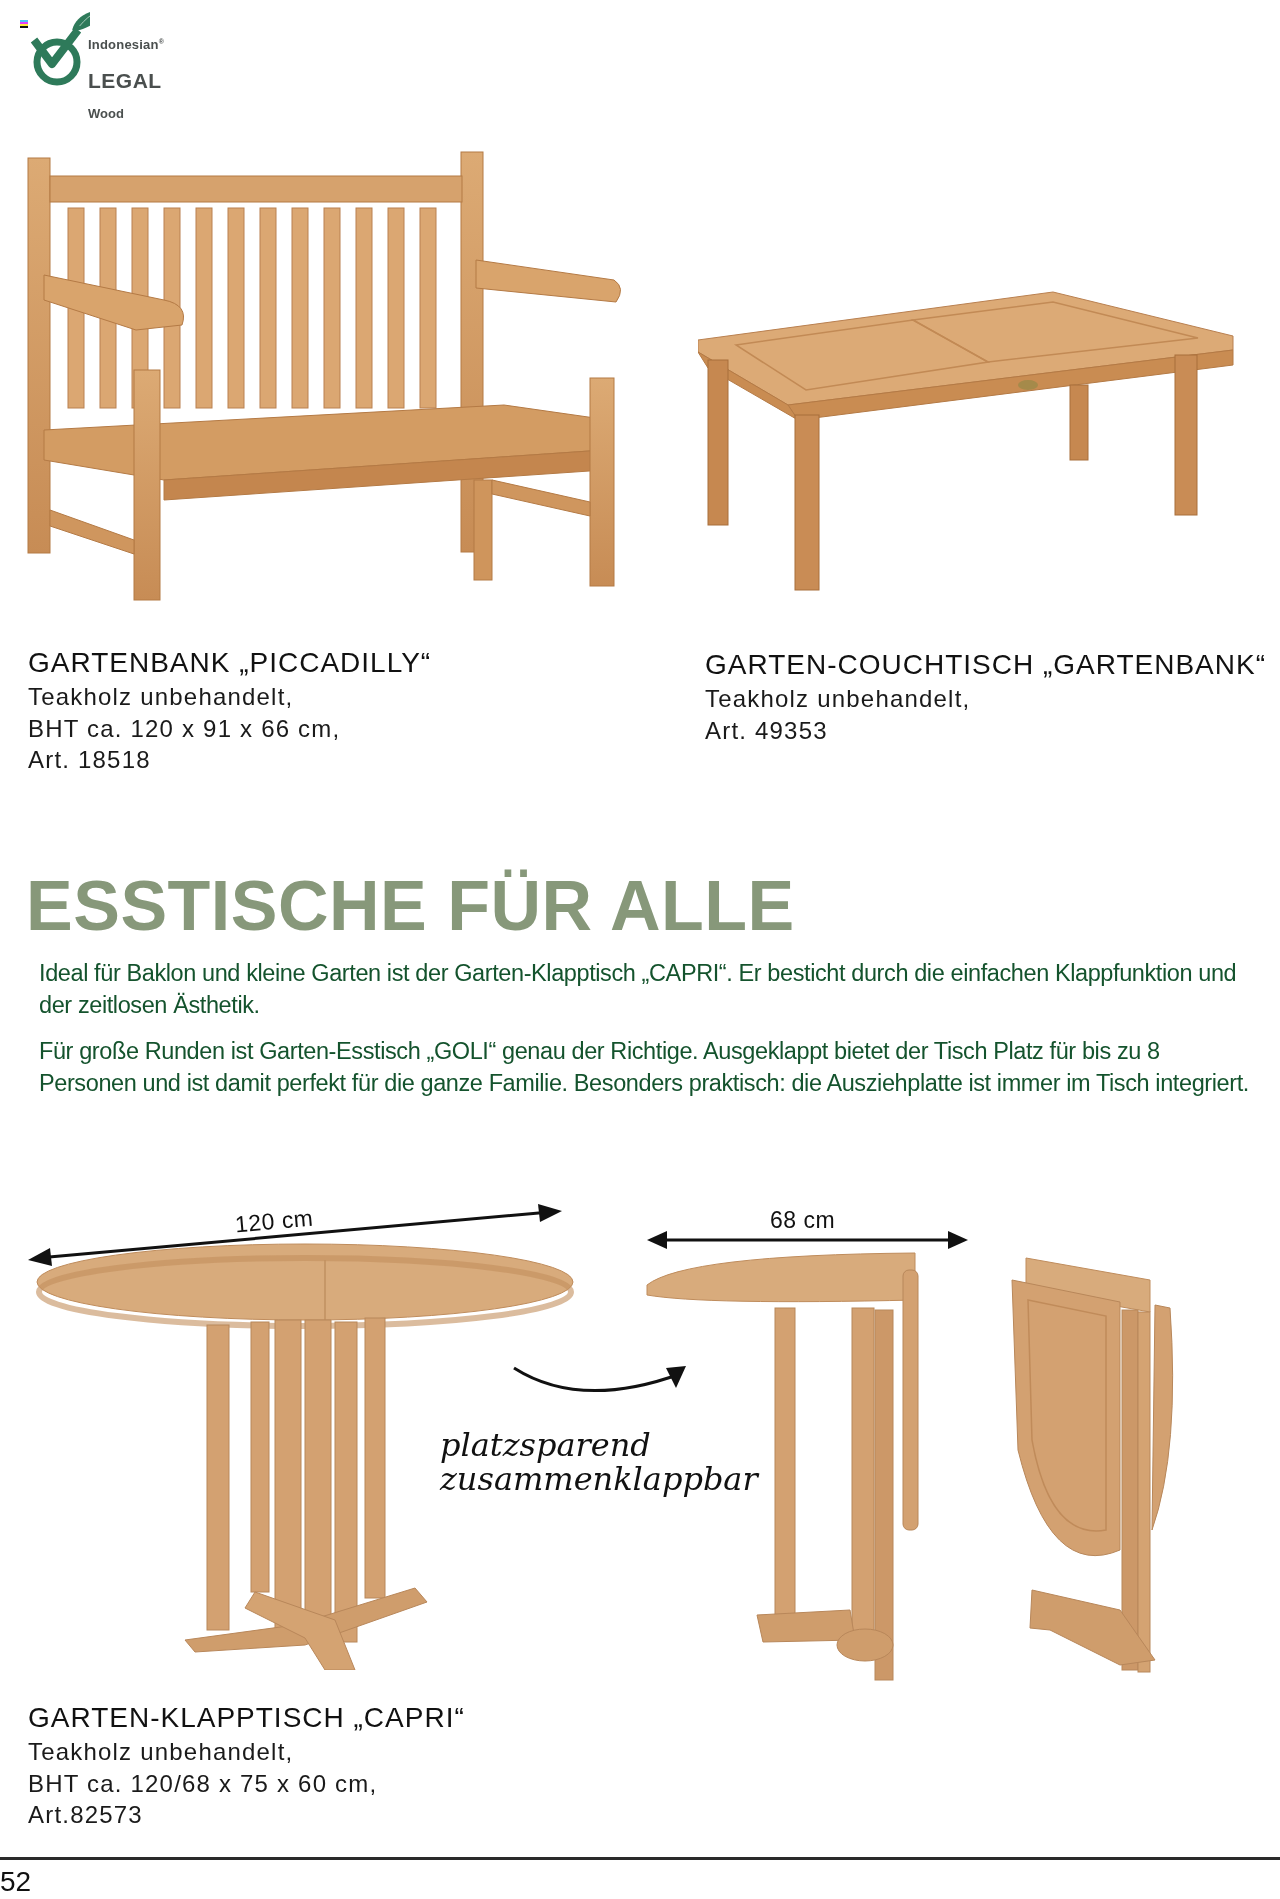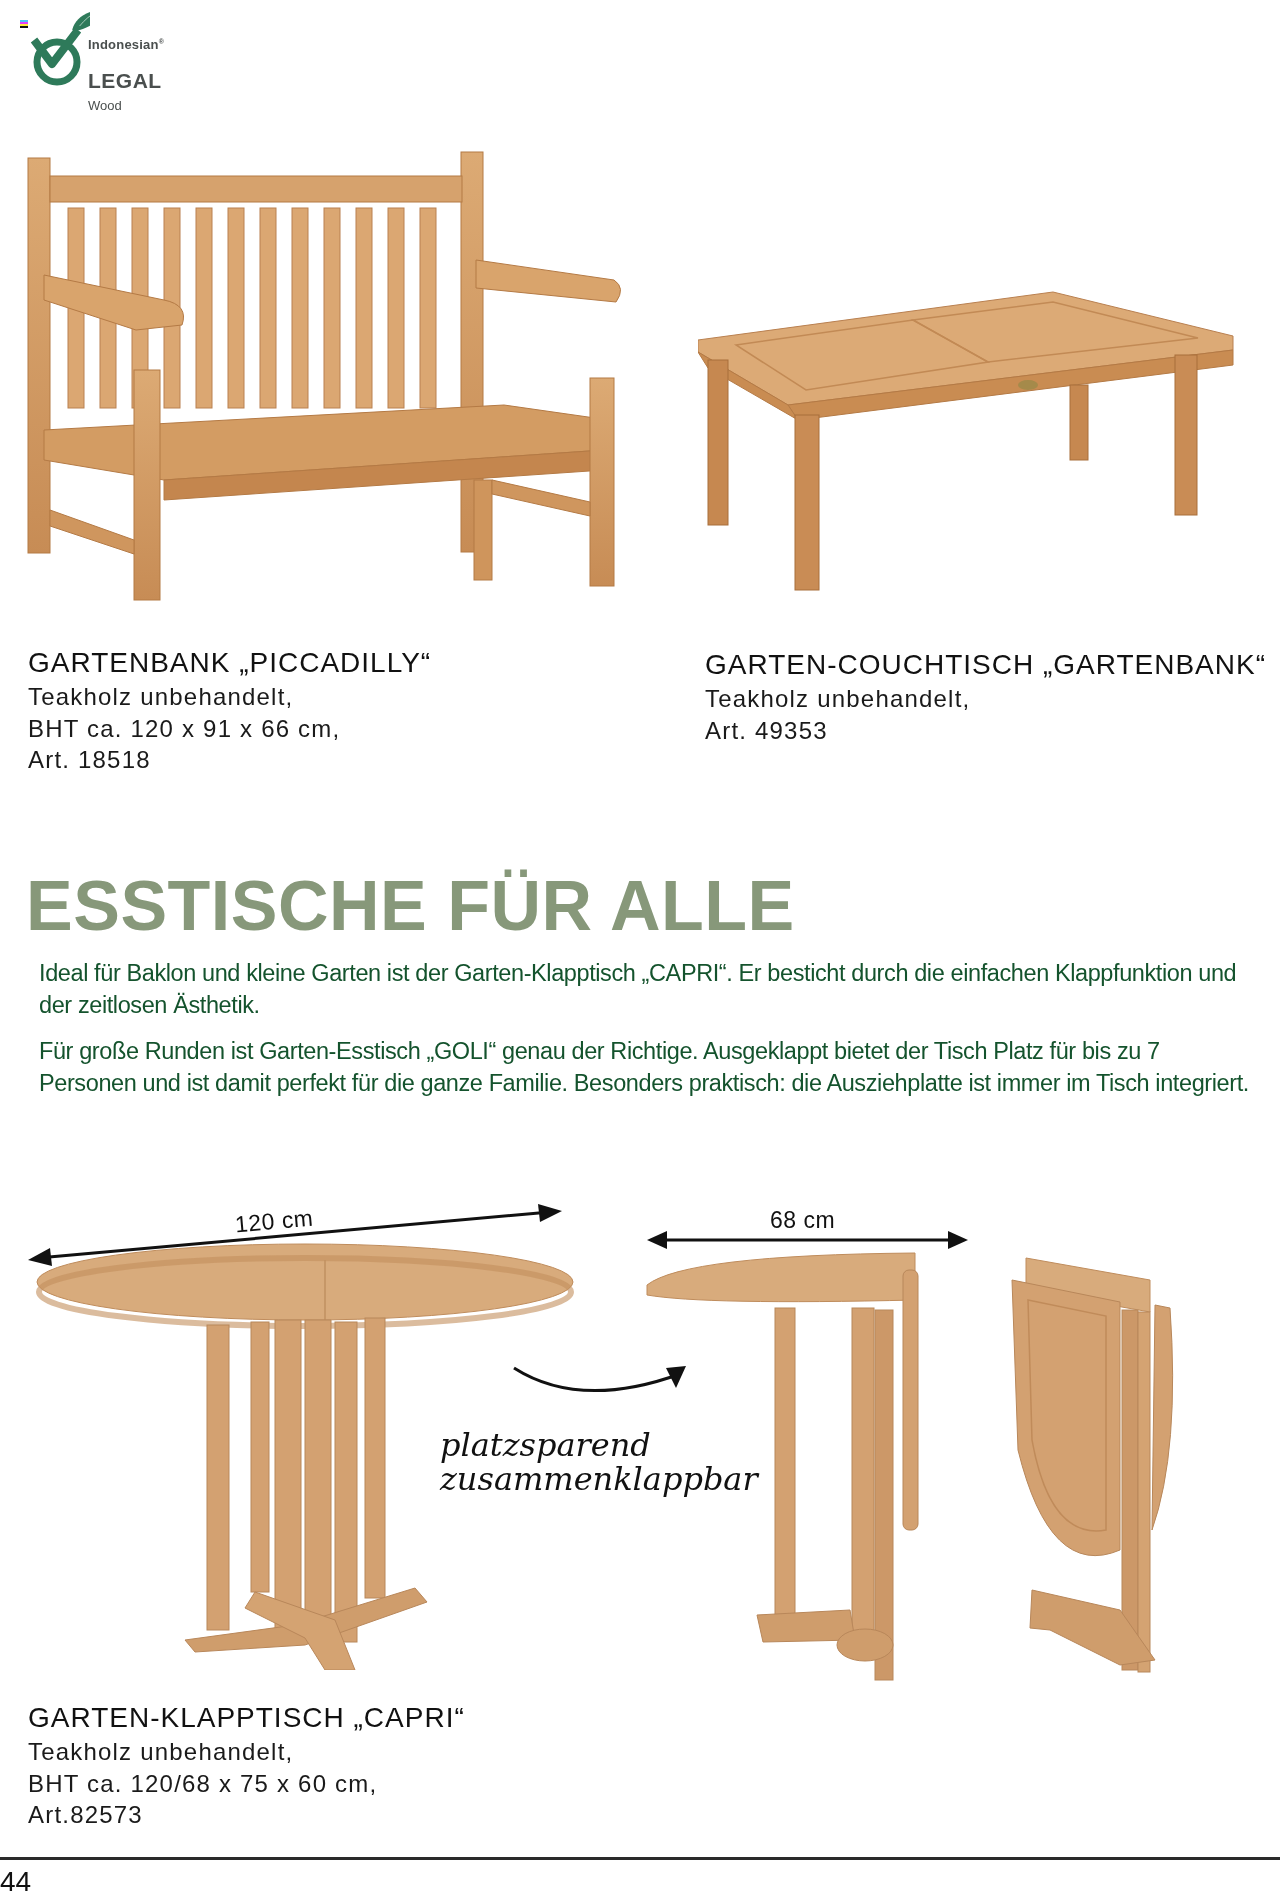--- a/index.html
+++ b/index.html
@@ -10,21 +10,21 @@
 
   
   .swatch { left: 20px; top: 20px; width: 8px; }
   .swatch div { height: 2px; }
 
   
   .logo { left: 30px; top: 0px; width: 150px; height: 92px; }
   .logo-text { position: absolute; left: 58px; top: 38px; color: #4a4f4e; line-height: 1; }
   .logo-text .l1 { font-size: 13px; font-weight: bold; letter-spacing: 0.2px; }
   .logo-text .l2 { font-size: 21px; font-weight: bold; letter-spacing: 0.5px; margin-top: 19px; }
-  .logo-text .l3 { font-size: 13px; font-weight: normal; margin-top: 8px; }
+  .logo-text .l3 { font-size: 13px; font-weight: bold; margin-top: 16px; }
 
   .photo { display: block; }
 
   .product { line-height: 1.3; }
   .product .title { font-size: 28px; letter-spacing: 1px; font-weight: normal; color: #111; }
   .product .line { font-size: 24px; letter-spacing: 1.2px; color: #1a1a1a; }
 
   .heading { left: 26px; top: 866px; font-size: 70px; font-weight: bold; color: #87987a; letter-spacing: 0.5px; white-space: nowrap; }
 
   .para { left: 39px; width: 1220px; font-size: 23.5px; line-height: 32px; color: #14532d; letter-spacing: -0.4px; }
@@ -128,21 +128,21 @@
 
 <div class="abs product" style="left:705px;top:647px;width:575px">
   <div class="title">GARTEN-COUCHTISCH „GARTENBANK“</div>
   <div class="line">Teakholz unbehandelt,</div>
   <div class="line">Art. 49353</div>
 </div>
 
 <div class="abs heading">ESSTISCHE FÜR ALLE</div>
 
 <div class="abs para" style="top:957px">Ideal für Baklon und kleine Garten ist der Garten-Klapptisch „CAPRI“. Er besticht durch die einfachen Klappfunktion und der zeitlosen Ästhetik.</div>
-<div class="abs para" style="top:1035px">Für große Runden ist Garten-Esstisch „GOLI“ genau der Richtige. Ausgeklappt bietet der Tisch Platz für bis zu 7 Personen und ist damit perfekt für die ganze Familie. Besonders praktisch: die Ausziehplatte ist immer im Tisch integriert.</div>
+<div class="abs para" style="top:1035px">Für große Runden ist Garten-Esstisch „GOLI“ genau der Richtige. Ausgeklappt bietet der Tisch Platz für bis zu 8 Personen und ist damit perfekt für die ganze Familie. Besonders praktisch: die Ausziehplatte ist immer im Tisch integriert.</div>
 
 <svg class="abs" style="left:20px;top:1200px" width="550" height="70">
   <line x1="18" y1="58" x2="530" y2="12" stroke="#111" stroke-width="3"></line>
   <polygon points="8,60 30,48 32,66" fill="#111"></polygon>
   <polygon points="542,11 518,4 520,22" fill="#111"></polygon>
 </svg>
 <div class="abs dim-label" style="left:235px;top:1208px;transform:rotate(-5deg)">120 cm</div>
 
 <svg class="abs" style="left:645px;top:1225px" width="325" height="30">
   <line x1="14" y1="15" x2="312" y2="15" stroke="#111" stroke-width="3"></line>
@@ -206,13 +206,13 @@
 </div>
 
 <div class="abs product" style="left:28px;top:1700px;width:620px">
   <div class="title">GARTEN-KLAPPTISCH „CAPRI“</div>
   <div class="line">Teakholz unbehandelt,</div>
   <div class="line">BHT ca. 120/68 x 75 x 60 cm,</div>
   <div class="line">Art.82573</div>
 </div>
 
 <div class="abs rule"></div>
-<div class="abs page-num">44</div>
+<div class="abs page-num">52</div>
 
 </body></html>

